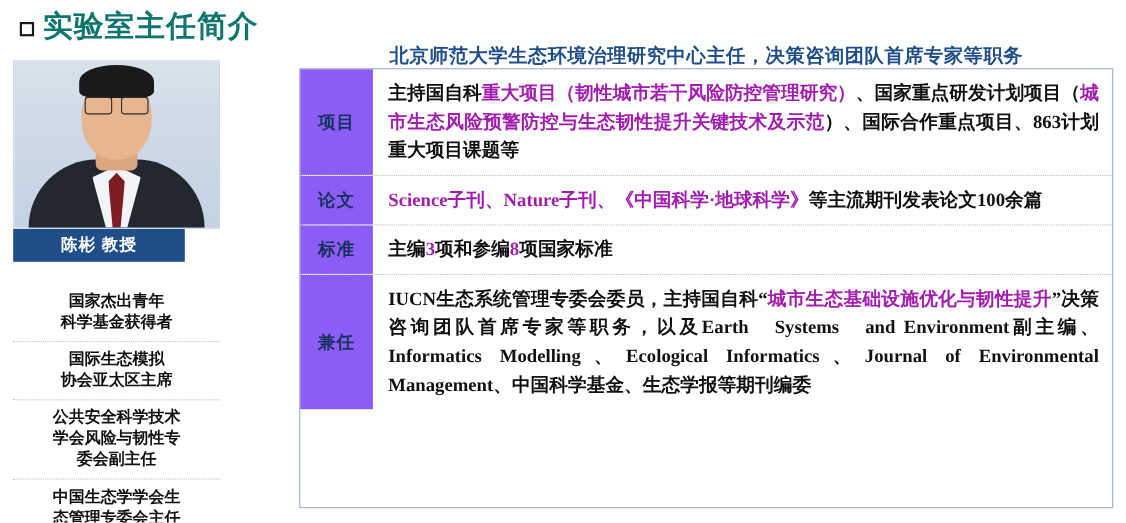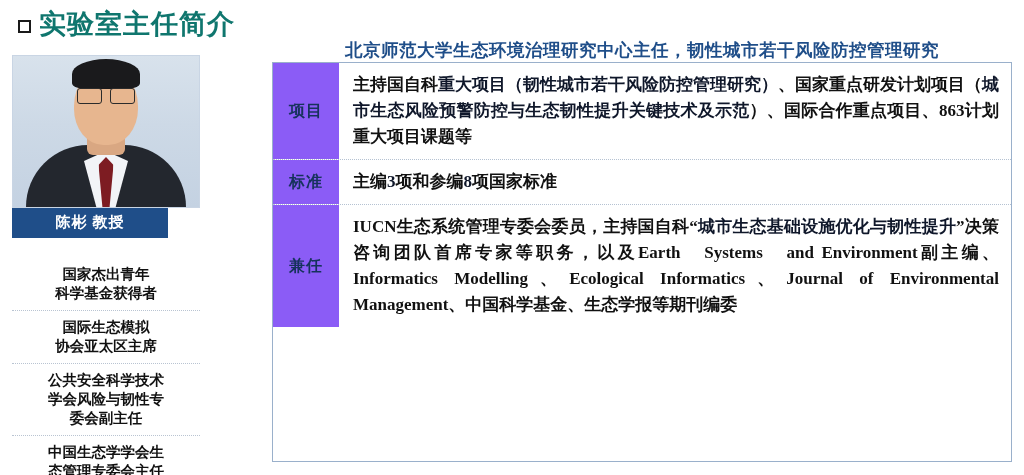--- a/index.html
+++ b/index.html
@@ -192,21 +192,21 @@
   }
   .cell-body {
     flex: 1 1 auto;
     padding: 9px 12px 9px 14px;
     font-family: "Liberation Serif", serif;
     font-size: 17px;
     font-weight: bold;
     color: #111111;
     line-height: 26px;
   }
-  .red { color: #0f172a; }
+  .red { color: #a21caf; }
   .justify { text-align: justify; }
 </style>
 </head>
 <body>
 
 <div class="page">
 
   <div class="title-row">
     <span class="title-bullet"></span>
     <span class="title-text">实验室主任简介</span>
@@ -226,28 +226,32 @@
     </div>
     <div class="name-bar">陈彬 教授</div>
     <div class="cred-list">
       <div class="cred">国家杰出青年<br>科学基金获得者</div>
       <div class="cred">国际生态模拟<br>协会亚太区主席</div>
       <div class="cred">公共安全科学技术<br>学会风险与韧性专<br>委会副主任</div>
       <div class="cred">中国生态学学会生<br>态管理专委会主任</div>
     </div>
   </div>
 
-  <div class="subtitle">北京师范大学生态环境治理研究中心主任，韧性城市若干风险防控管理研究</div>
+  <div class="subtitle">北京师范大学生态环境治理研究中心主任，决策咨询团队首席专家等职务</div>
 
   <div class="table-box">
     <div class="row">
       <div class="cell-label">项目</div>
       <div class="cell-body justify"><span>主持国自科</span><span class="red">重大项目（韧性城市若干风险防控管理研究）</span><span>、国家重点研发计划项目（</span><span class="red">城市生态风险预警防控与生态韧性提升关键技术及示范</span><span>）、国际合作重点项目、863计划重大项目课题等</span></div>
     </div>
     <div class="row">
+      <div class="cell-label">论文</div>
+      <div class="cell-body justify"><span class="red">Science子刊、Nature子刊、《中国科学·地球科学》</span><span>等主流期刊发表论文100余篇</span></div>
+    </div>
+    <div class="row">
       <div class="cell-label">标准</div>
       <div class="cell-body justify"><span>主编</span><span class="red">3</span><span>项和参编</span><span class="red">8</span><span>项国家标准</span></div>
     </div>
     <div class="row">
       <div class="cell-label">兼任</div>
       <div class="cell-body justify"><span>IUCN生态系统管理专委会委员，主持国自科“</span><span class="red">城市生态基础设施优化与韧性提升</span><span>”决策咨询团队首席专家等职务，以及Earth　Systems　and Environment副主编、Informatics Modelling、Ecological Informatics、Journal of Environmental Management、中国科学基金、生态学报等期刊编委</span></div>
     </div>
   </div>
 
 </div>

